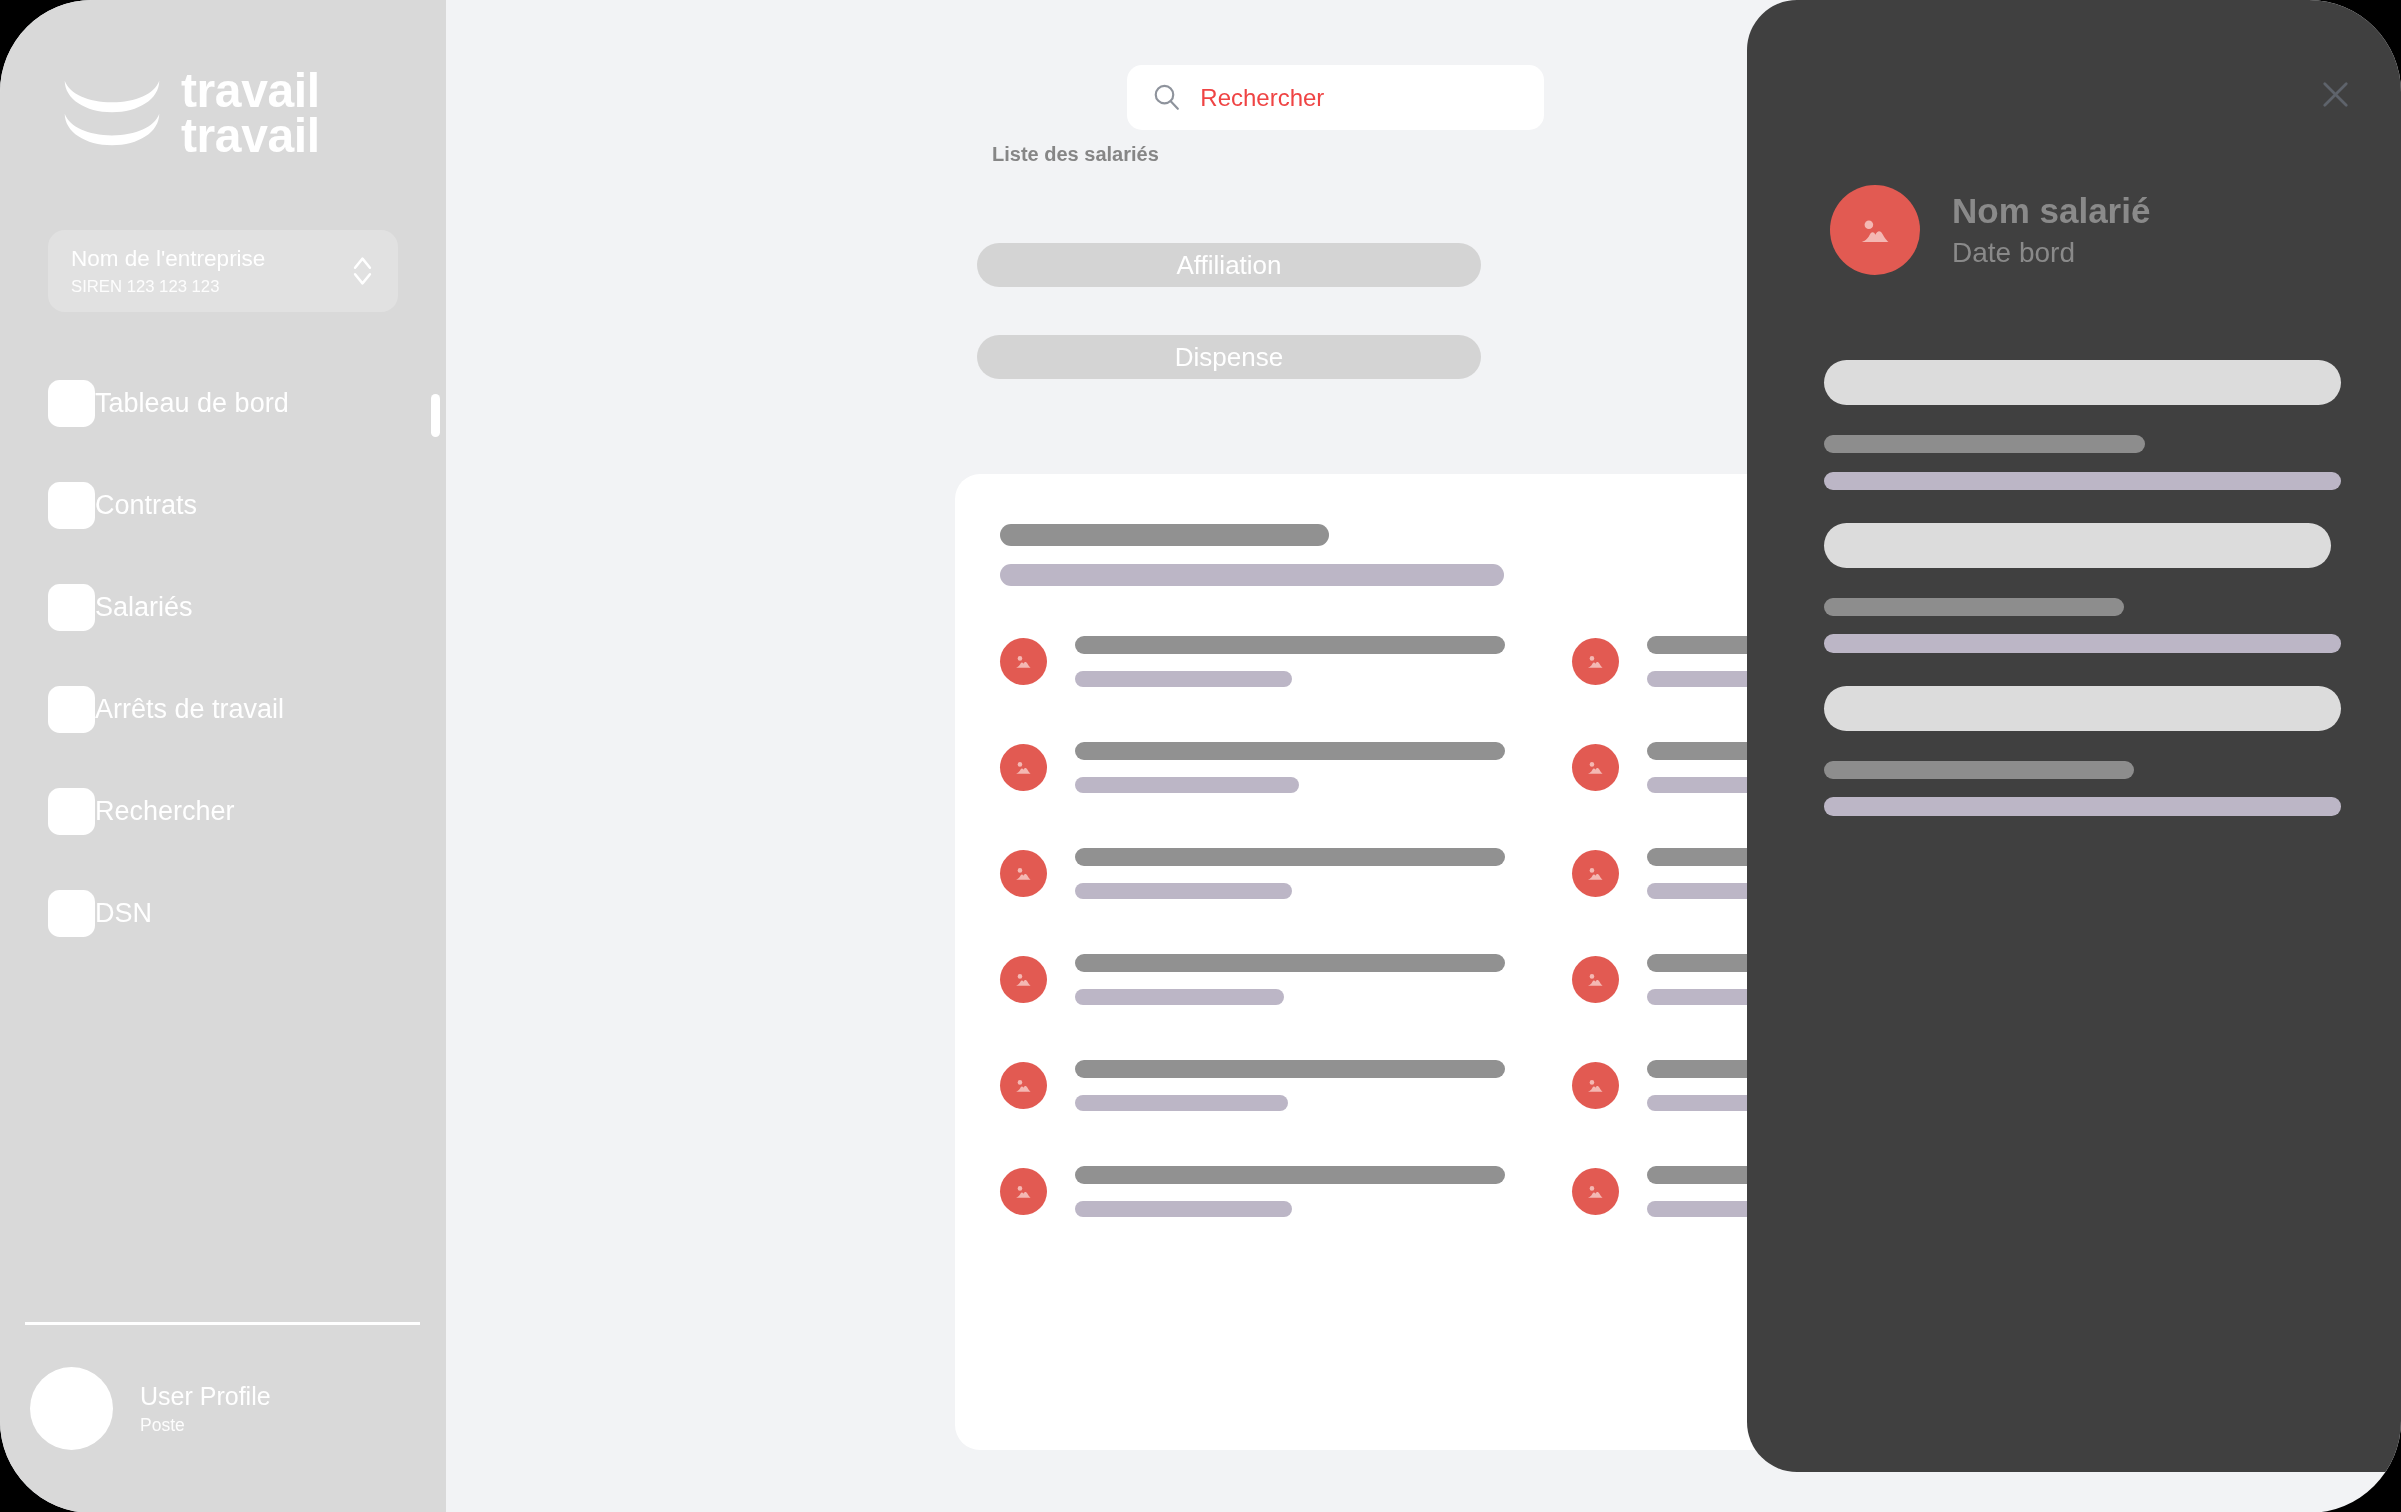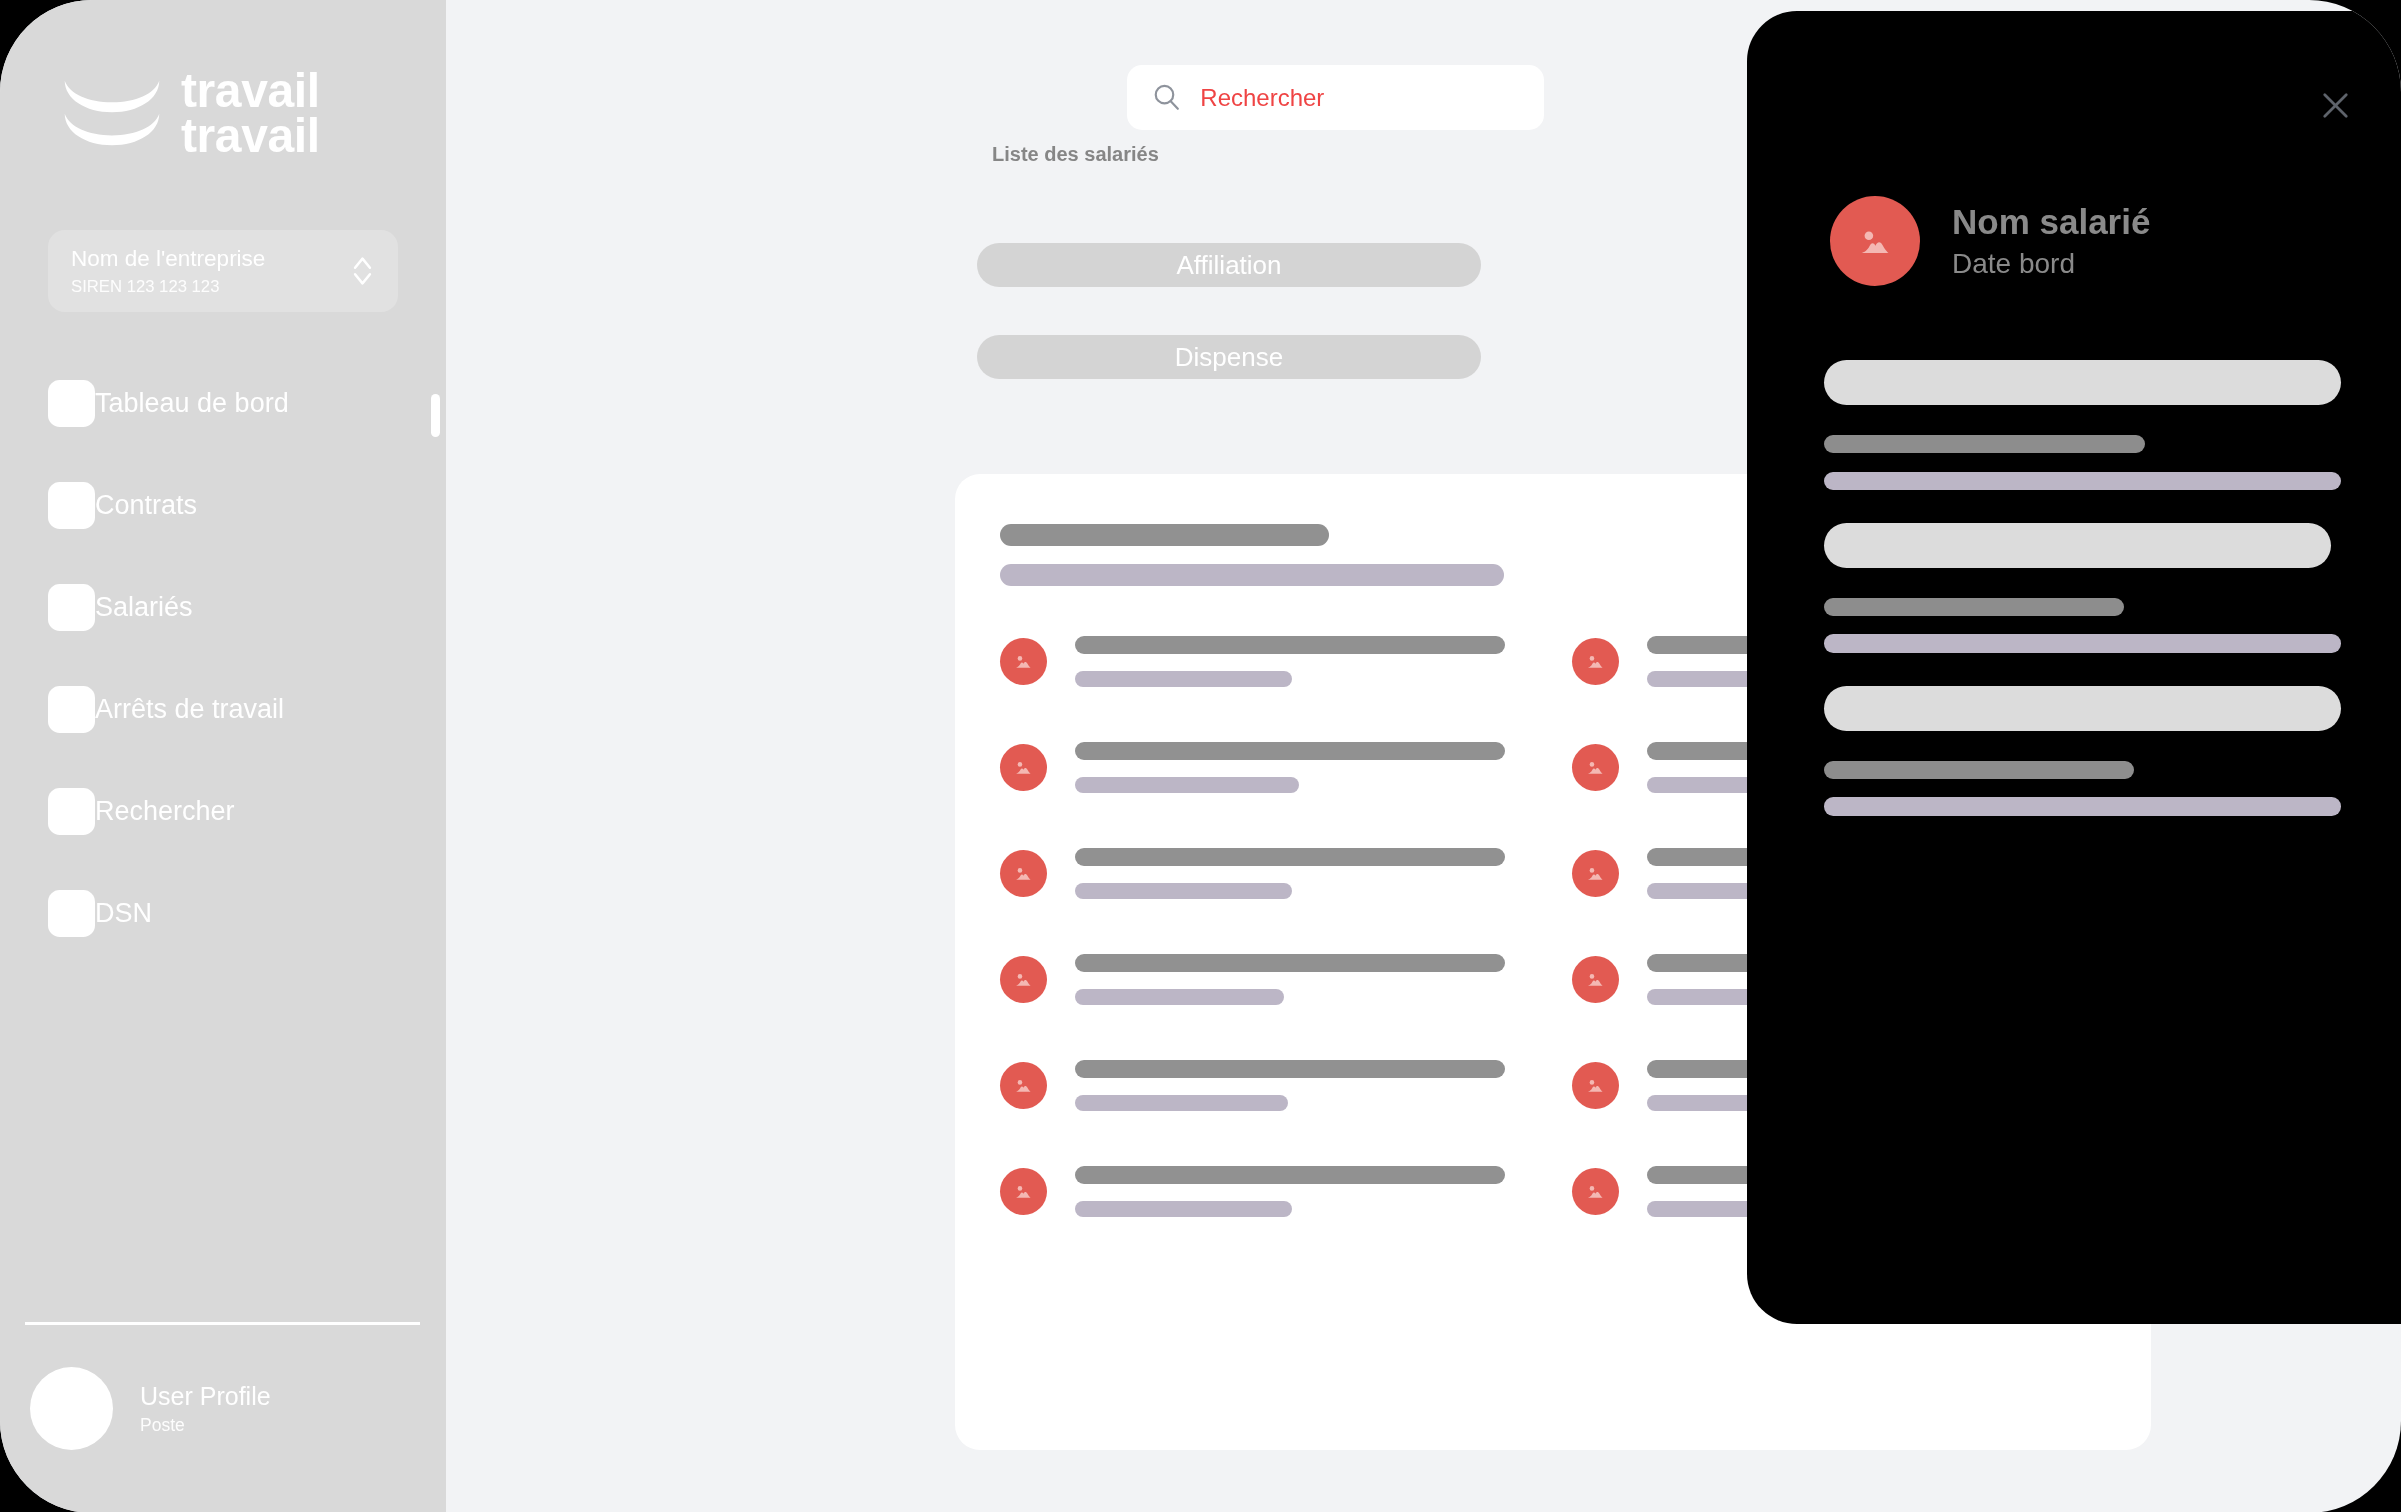--- a/index.html
+++ b/index.html
@@ -250,24 +250,24 @@
     justify-content: center;
   }
   .emp-avatar svg { width: 23px; height: 23px; }
   .emp-lines { flex: 1 1 auto; }
   .emp-lines .bar-gray { height: 18.3px; margin-bottom: 16.7px; }
   .emp-lines .bar-lav  { height: 16.7px; }
 
   
   .right-panel {
     position: absolute;
-    left: 1747px; top: 11px;
+    left: 1747px; top: 0;
     width: 655px;
-    height: 1313px;
-    background: #000000;
+    height: 1472px;
+    background: #404040;
     border-radius: 50px 0 0 50px;
   }
 
   .close-btn {
     position: absolute;
     right: 45px; top: 73px;
     width: 43px; height: 43px;
     cursor: pointer;
   }
 

